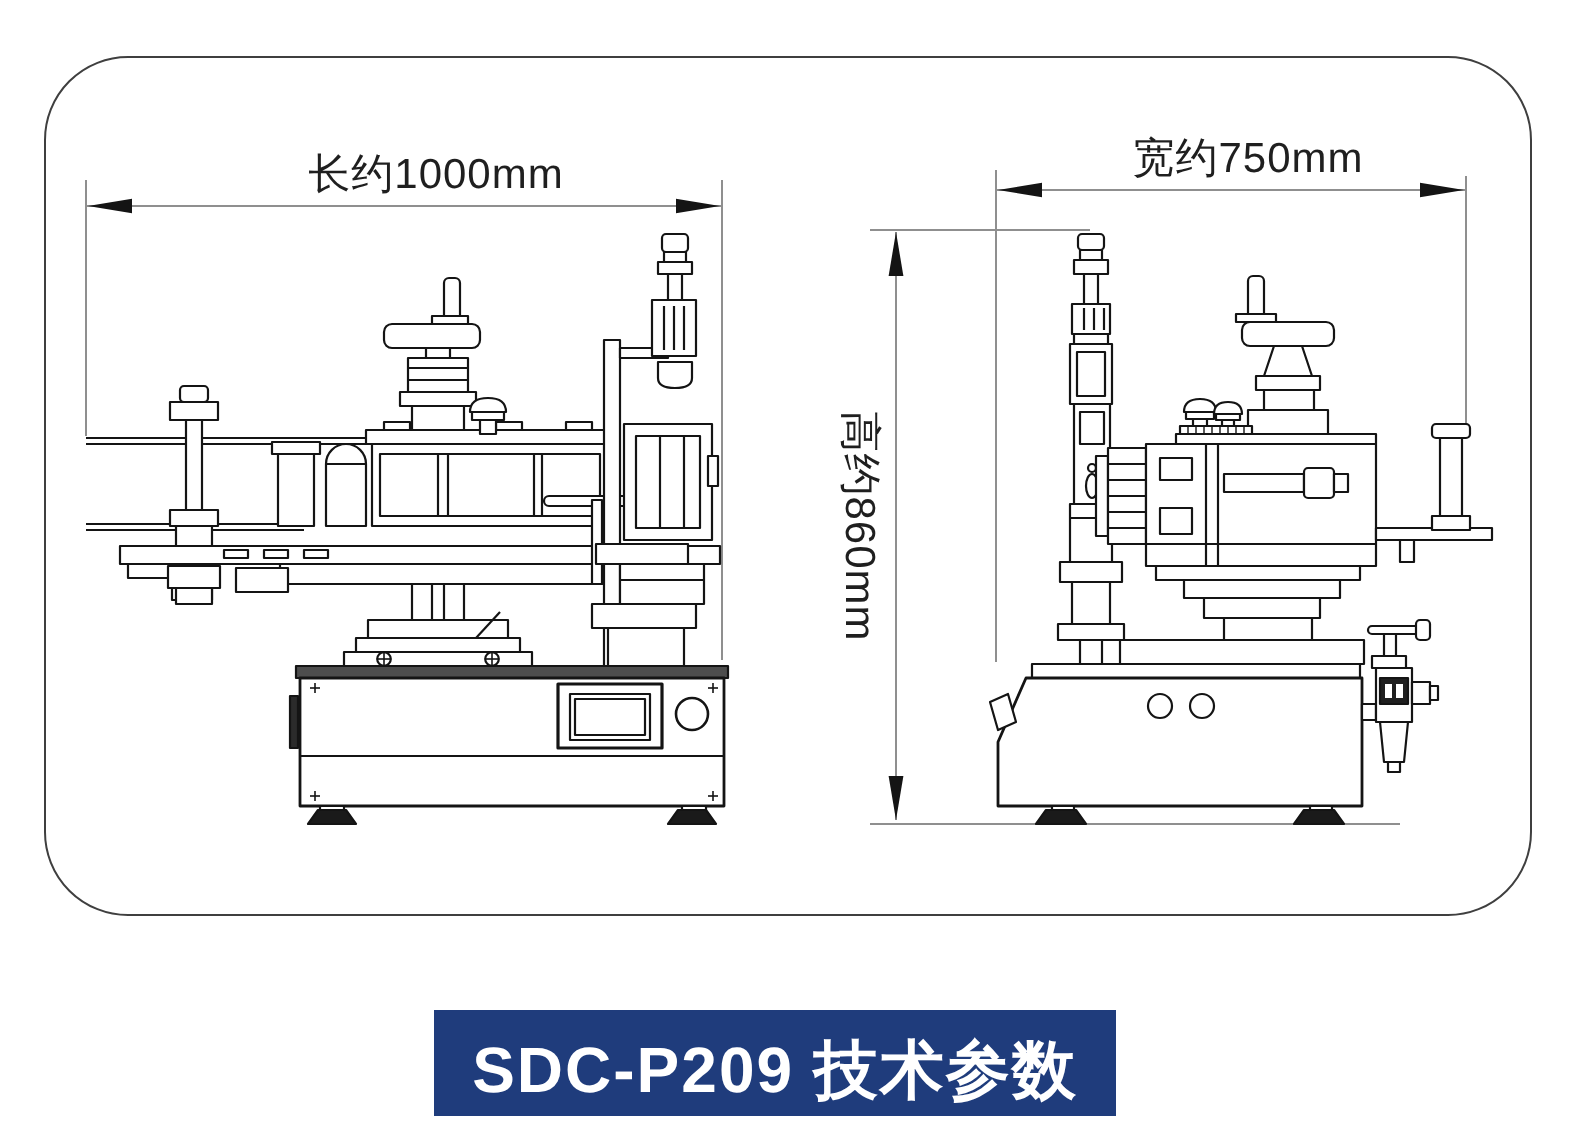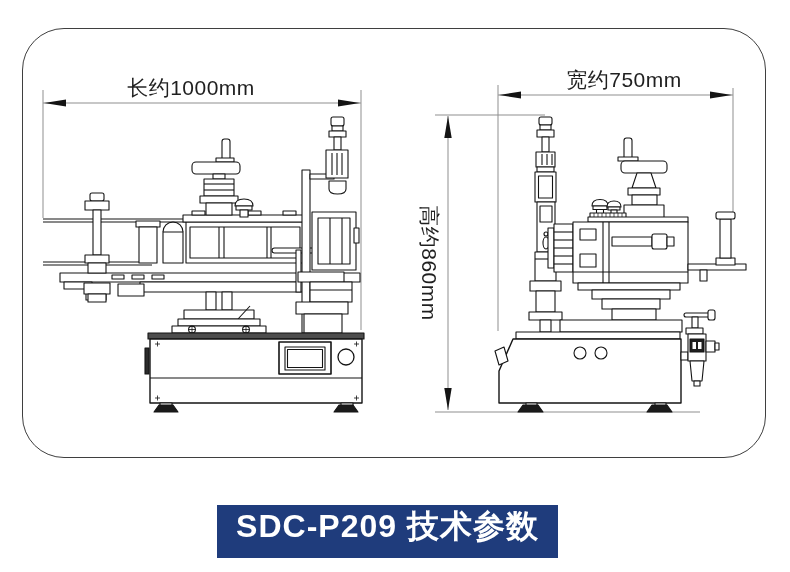--- a/index.html
+++ b/index.html
@@ -11,29 +11,29 @@
   .card{
     position:absolute;left:22px;top:28px;width:744px;height:430px;
     border:1.5px solid #3f3f3f;border-radius:42px;background:#ffffff;
     box-sizing:border-box;
   }
   svg.drawing{position:absolute;left:0;top:0;}
   .dim-label{
     position:absolute;color:#1f1f1f;font-size:21px;line-height:22px;
     text-align:center;white-space:nowrap;letter-spacing:0.5px;
   }
-  .dim-label.length{left:101px;top:77px;width:180px;}
+  .dim-label.length{left:128px;top:77px;width:180px;}
   .dim-label.width{left:534px;top:69px;width:180px;}
   .dim-label.height{
     left:369px;top:252px;width:120px;height:22px;
     transform:rotate(90deg);transform-origin:center;
   }
   .banner{
     position:absolute;left:217px;top:505px;width:341px;height:53px;
-    background:#1f3c7c;display:flex;align-items:flex-start;justify-content:center;
+    background:#1f3c7c;display:flex;align-items:flex-end;justify-content:center;
   }
   .banner span{
     color:#ffffff;font-size:32px;font-weight:700;letter-spacing:1px;
     white-space:nowrap;
   }
 </style>
 </head>
 <body>
 
 <div class="stage">

